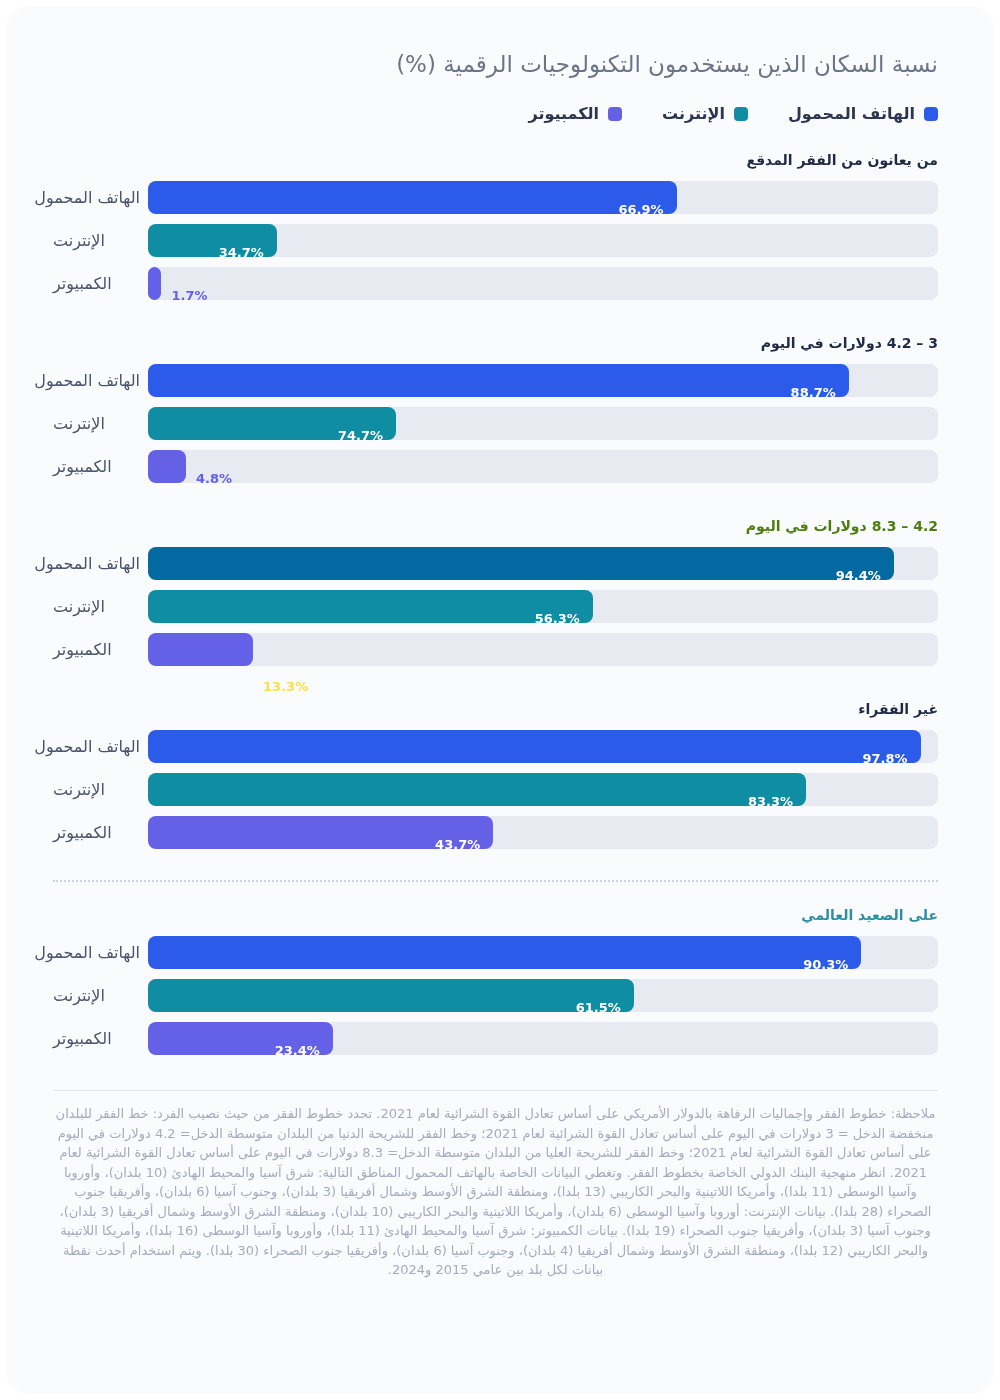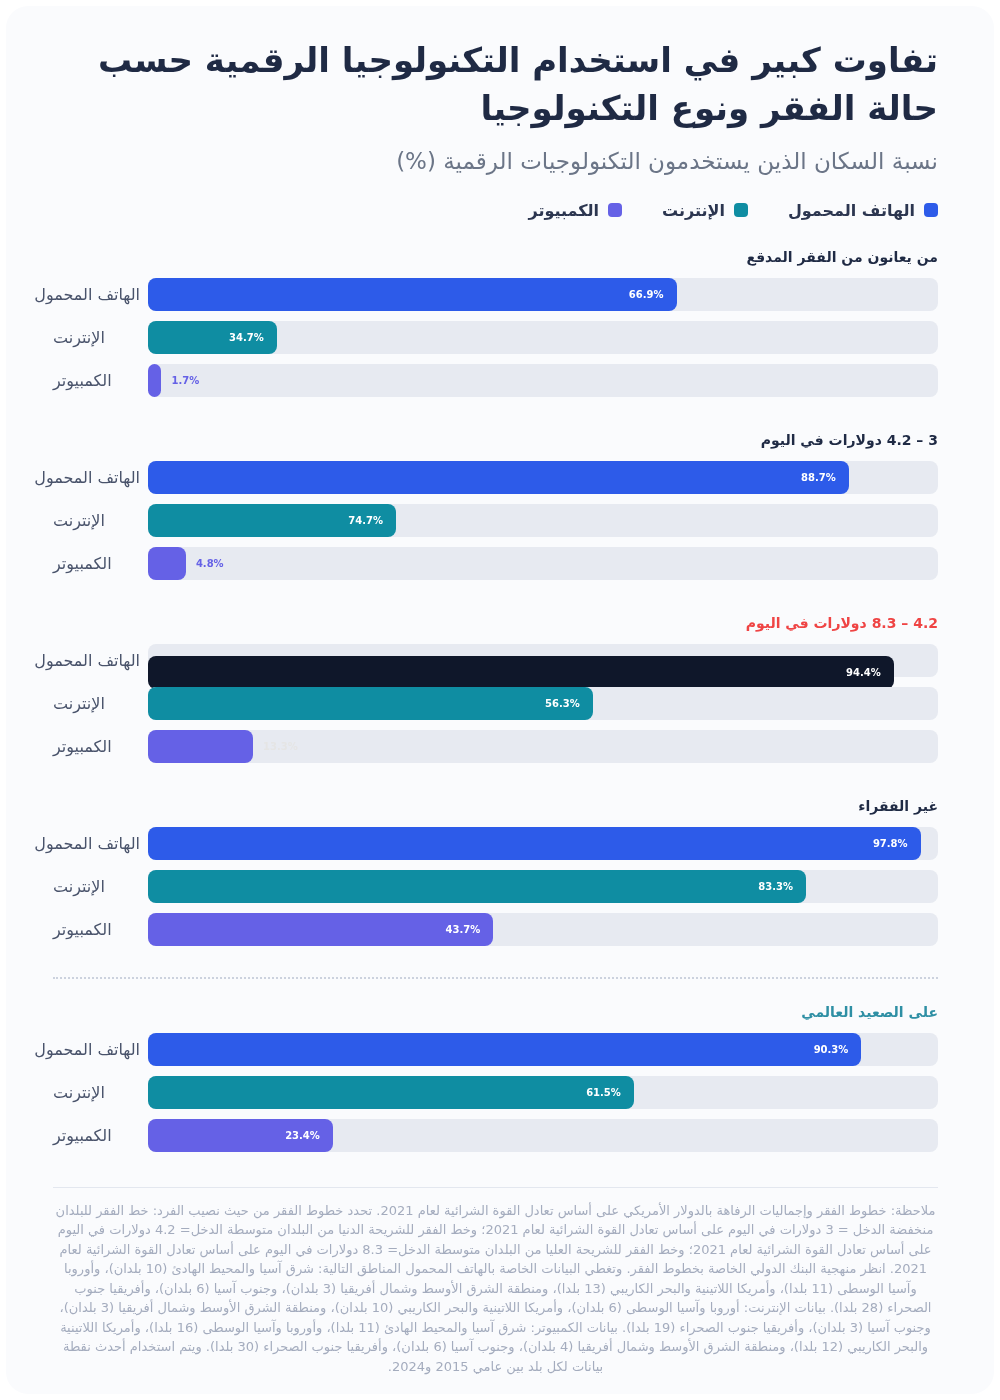--- a/index.html
+++ b/index.html
@@ -47,38 +47,37 @@
   .row-label {
     direction: rtl; text-align: left; white-space: nowrap;
     font-size: 16px; color: #49536b;
   }
   .track {
     position: relative; height: 33px;
     background: #e7eaf1; border-radius: 8px;
   }
   .bar { position: absolute; left: 0; top: 0; height: 100%; border-radius: 8px; }
   .val {
-    position: absolute; top: 0; height: 100%;
+    position: absolute; top: 12px; height: 100%;
     display: flex; align-items: center;
-    direction: ltr; font-size: 10px; font-weight: 700; white-space: nowrap;
+    direction: ltr; font-size: 13px; font-weight: 700; white-space: nowrap;
   }
   .val.inside { right: 13px; color: #ffffff; }
   .val.outside { left: calc(100% + 10px); }
   .divider { border-top: 2px dotted #ccd2de; margin: 31px 0 25px; }
   .footnote {
     margin-top: 35px; border-top: 1px solid #e3e7ef;
     padding-top: 13px; text-align: center;
     font-size: 13px; line-height: 1.5; color: #a4acbe;
   }
 </style>
 </head>
 <body>
 
 <div class="card">
-  <h1 class="title">تفاوت كبير في استخدام التكنولوجيا الرقمية حسب حالة الفقر ونوع التكنولوجيا</h1>
   <p class="subtitle">نسبة السكان الذين يستخدمون التكنولوجيات الرقمية (%)</p>
   <div class="legend" id="legend">
       <div class="legend-item">
         <span class="swatch" style="background: rgb(45, 91, 233);"></span>
         <span>الهاتف المحمول</span>
       </div>
       <div class="legend-item">
         <span class="swatch" style="background: rgb(15, 141, 162);"></span>
         <span>الإنترنت</span>
       </div>
@@ -140,43 +139,43 @@
             <div class="row-label">الكمبيوتر</div>
             <div class="track">
               <div class="bar" style="width: 4.8%; background: rgb(101, 97, 230);">
                 <span class="val outside" style="color: rgb(101, 97, 230);">4.8%</span>
               </div>
             </div>
           </div>
         </div>
       </section>
       <section class="group">
-        <h2 class="group-title" style="color: #ef4444;">4.2 – 8.3 دولارات في اليوم</h2>
-        <div class="rows">
-          <div class="row">
-            <div class="row-label">الهاتف المحمول</div>
-            <div class="track">
-              <div class="bar" style="width: 94.4%; background: #0f172a; margin-top: 12px;">
+        <h2 class="group-title" style="color: #4d7c0f;">4.2 – 8.3 دولارات في اليوم</h2>
+        <div class="rows">
+          <div class="row">
+            <div class="row-label">الهاتف المحمول</div>
+            <div class="track">
+              <div class="bar" style="width: 94.4%; background: #0369a1;">
                 <span class="val inside">94.4%</span>
               </div>
             </div>
           </div>
           <div class="row">
             <div class="row-label">الإنترنت</div>
             <div class="track">
               <div class="bar" style="width: 56.3%; background: rgb(15, 141, 162);">
                 <span class="val inside">56.3%</span>
               </div>
             </div>
           </div>
           <div class="row">
             <div class="row-label">الكمبيوتر</div>
             <div class="track">
               <div class="bar" style="width: 13.3%; background: rgb(101, 97, 230);">
-                <span class="val outside" style="color: #e5e5e5;">13.3%</span>
+                <span class="val outside" style="color: #fde047; margin-top: 25px;">13.3%</span>
               </div>
             </div>
           </div>
         </div>
       </section>
       <section class="group">
         <h2 class="group-title" style="color: rgb(31, 42, 68);">غير الفقراء</h2>
         <div class="rows">
           <div class="row">
             <div class="row-label">الهاتف المحمول</div>

